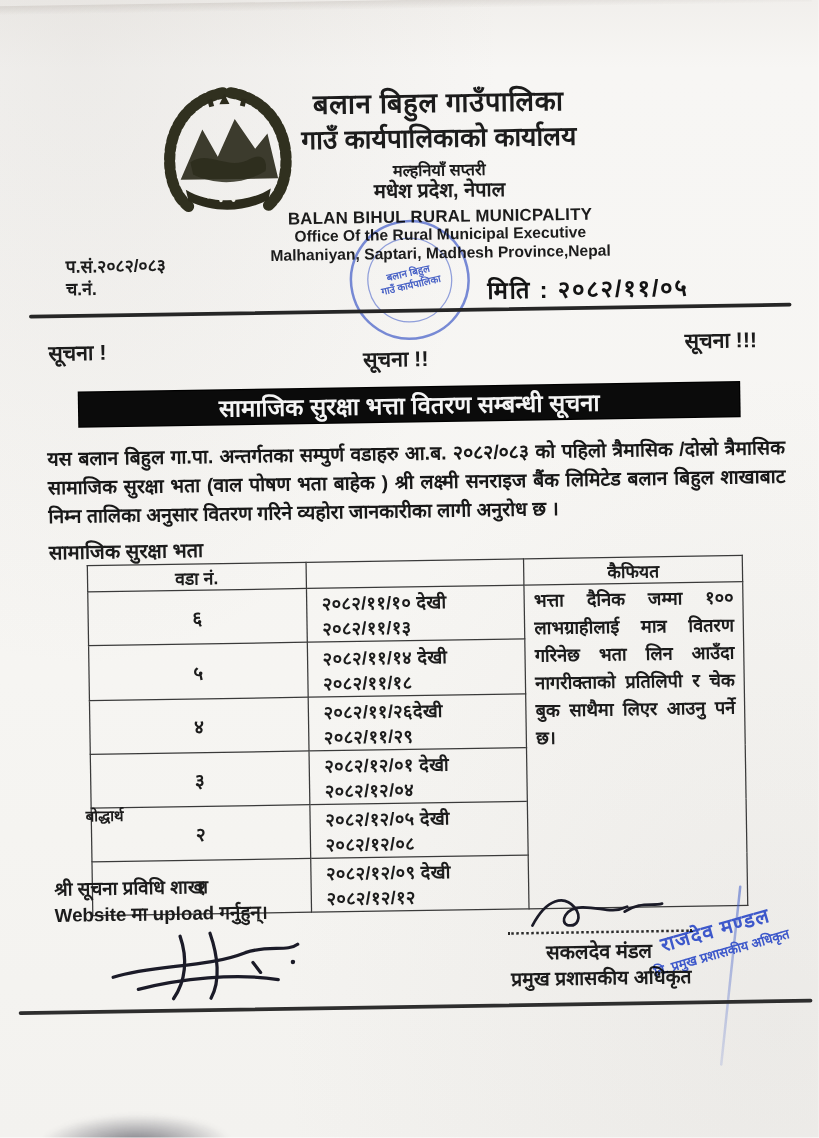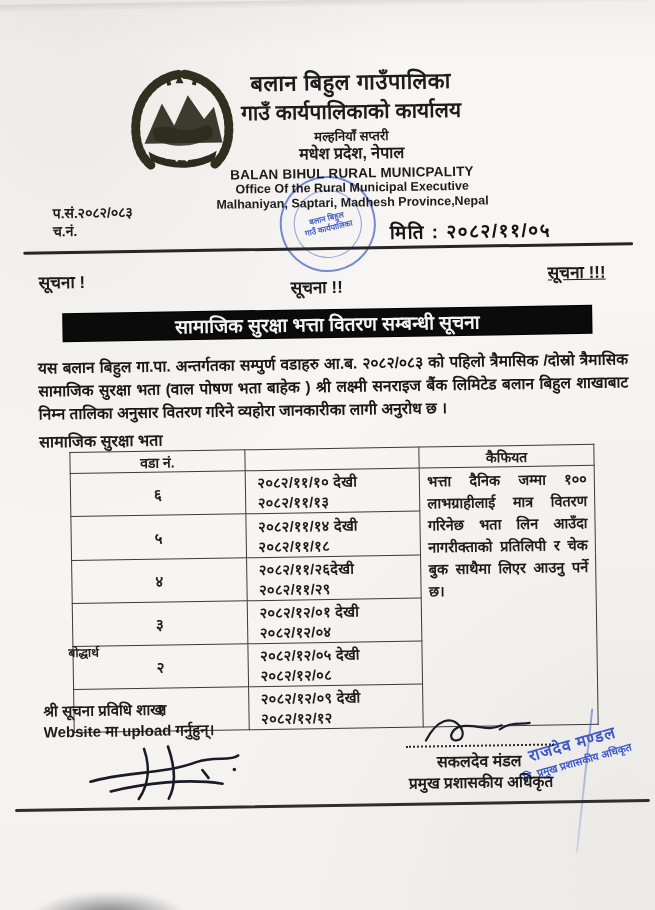--- a/index.html
+++ b/index.html
@@ -35,21 +35,21 @@
     display:flex;flex-direction:column;align-items:center;justify-content:center;text-align:center;}
   .round-stamp .t{font-size:8px;font-weight:700;color:#2a48be;line-height:1.25;}
 
   .rule-top{left:25px;top:247px;right:20px;height:2.5px;background:#262626;border-radius:2px;}
   .rule-bottom{left:8px;top:804px;right:12px;height:2.5px;background:#2e2e2e;border-radius:2px;}
 
   
   .suchana{left:40px;top:266px;right:48px;display:flex;justify-content:space-between;}
   .suchana div{font-size:17px;font-weight:800;}
   .suchana .mid{margin-top:9px;}
-  .suchana .right{margin-top:-2px;text-decoration:underline;}
+  .suchana .right{margin-top:-2px;}
 
   
   .banner{left:64px;top:310px;width:528px;height:27px;background:#0b0b0b;color:#f4f4f4;
     display:flex;align-items:center;justify-content:center;font-size:19px;font-weight:800;
     box-shadow:0 0 0 1px #000;}
 
   
   .para{left:38px;top:352px;width:590px;font-size:15.5px;line-height:23px;
     font-weight:600;text-align:justify;color:#181818;}
   .para b{font-weight:800;}

